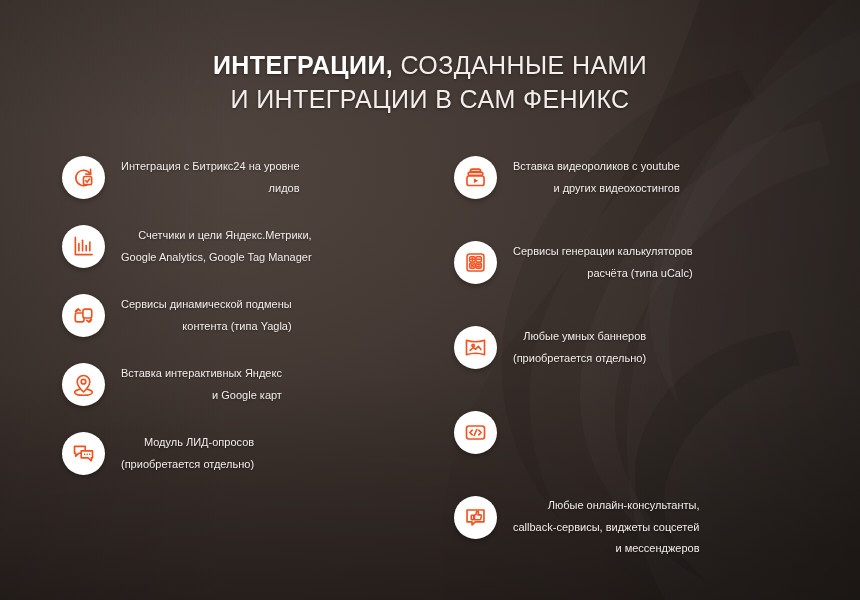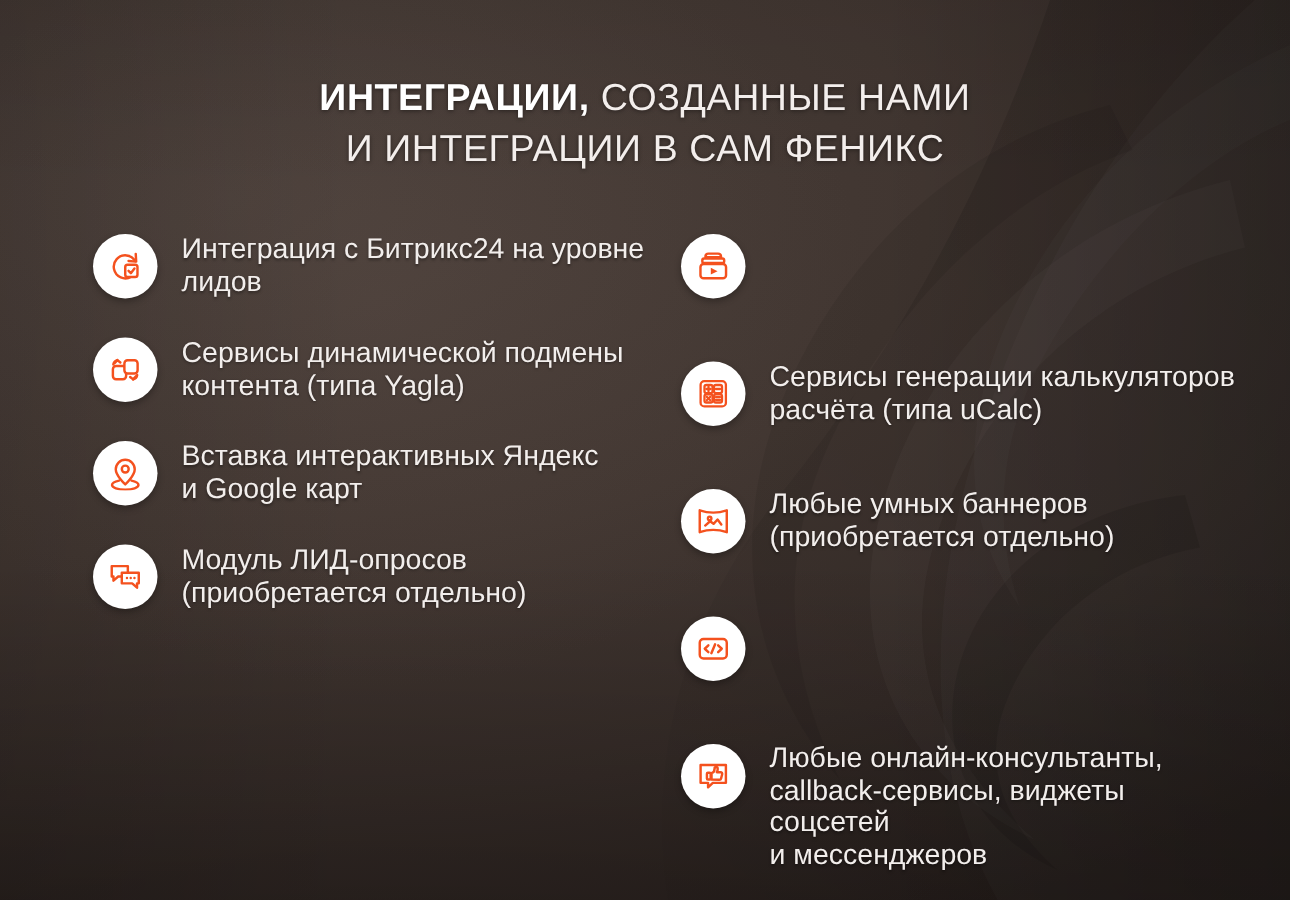--- a/index.html
+++ b/index.html
@@ -88,26 +88,27 @@
     margin-top: 1px;
   }
   .badge svg {
     width: 23px;
     height: 23px;
     display: block;
   }
 
   .item-text {
     color: #f2eeec;
-    font-size: 19px;
+    font-size: 11px;
     line-height: 21.5px;
     padding-left: 16px;
     padding-top: 1px;
     text-shadow: 0 1px 2px rgba(0,0,0,0.40);
     white-space: pre-line;
+    text-align: right;
   }
 
   
   .item.one-line .item-text { padding-top: 11px; }
   .item.three-line .item-text { padding-top: 0px; }
 </style>
 </head>
 <body>
 
 <div id="slide">
@@ -157,20 +158,33 @@
           <polyline points="19.3 3.4 19.6 8.8 14.3 8.3"></polyline>
           <rect x="12" y="11" width="8.5" height="8.5" rx="1.6" fill="#ffffff"></rect>
           <polyline points="14.3 15.2 15.9 16.8 18.4 13.6"></polyline>
         </svg>
       </span>
       <div class="item-text">Интеграция с Битрикс24 на уровне
 лидов</div>
     </div>
 
 
+    <div class="item">
+      <span class="badge">
+        <svg viewBox="0 0 24 24" fill="none" stroke="#f4511e" stroke-width="1.7" stroke-linecap="round" stroke-linejoin="round">
+          <polyline points="3.5,2.5 3.5,20.5 21,20.5"></polyline>
+          <line x1="7.2" y1="16.5" x2="7.2" y2="9"></line>
+          <line x1="11" y1="16.5" x2="11" y2="5.5"></line>
+          <line x1="14.8" y1="16.5" x2="14.8" y2="11"></line>
+          <line x1="18.6" y1="16.5" x2="18.6" y2="7.5"></line>
+        </svg>
+      </span>
+      <div class="item-text">Счетчики и цели Яндекс.Метрики,
+Google Analytics, Google Tag Manager</div>
+    </div>
 
     <div class="item">
       <span class="badge">
         <svg viewBox="0 0 24 24" fill="none" stroke="#f4511e" stroke-width="1.7" stroke-linecap="round" stroke-linejoin="round">
           <rect x="3.4" y="9.4" width="9.2" height="9.2" rx="2.2"></rect>
           <rect x="11.4" y="5.4" width="9.2" height="9.2" rx="2.2" fill="#ffffff"></rect>
           <polyline points="4.6,7.4 6.5,5.3 8.6,7"></polyline>
           <path d="M6.5 5.3c-1.6 0.4-2.6 1.6-2.8 3"></path>
           <polyline points="19.4,16.6 17.5,18.7 15.4,17"></polyline>
           <path d="M17.5 18.7c1.6-0.4 2.6-1.6 2.8-3"></path>
@@ -212,20 +226,22 @@
 
     <div class="item">
       <span class="badge">
         <svg viewBox="0 0 24 24" fill="none" stroke="#f4511e" stroke-width="1.7" stroke-linecap="round" stroke-linejoin="round">
           <path d="M8.6 3.2h6.8a2 2 0 0 1 2 2v0.6H6.6v-0.6a2 2 0 0 1 2-2z"></path>
           <rect x="4.4" y="6.6" width="15.2" height="3.1" rx="1.2"></rect>
           <rect x="3.1" y="10.4" width="17.8" height="10" rx="2.2"></rect>
           <polygon points="10.3,13.1 15,15.4 10.3,17.7" fill="#f4511e" stroke="none"></polygon>
         </svg>
       </span>
+      <div class="item-text">Вставка видеороликов с youtube
+и других видеохостингов</div>
     </div>
 
     <div class="item">
       <span class="badge">
         <svg viewBox="0 0 24 24" fill="none" stroke="#f4511e" stroke-width="1.6" stroke-linecap="round" stroke-linejoin="round">
           <rect x="3.2" y="3.2" width="17.6" height="17.6" rx="2.6"></rect>
           <rect x="5.9" y="5.9" width="5.6" height="5.6" rx="1.3"></rect>
           <rect x="12.5" y="5.9" width="5.6" height="5.6" rx="1.3"></rect>
           <rect x="5.9" y="12.5" width="5.6" height="5.6" rx="1.3"></rect>
           <rect x="12.5" y="12.5" width="5.6" height="5.6" rx="1.3"></rect>

